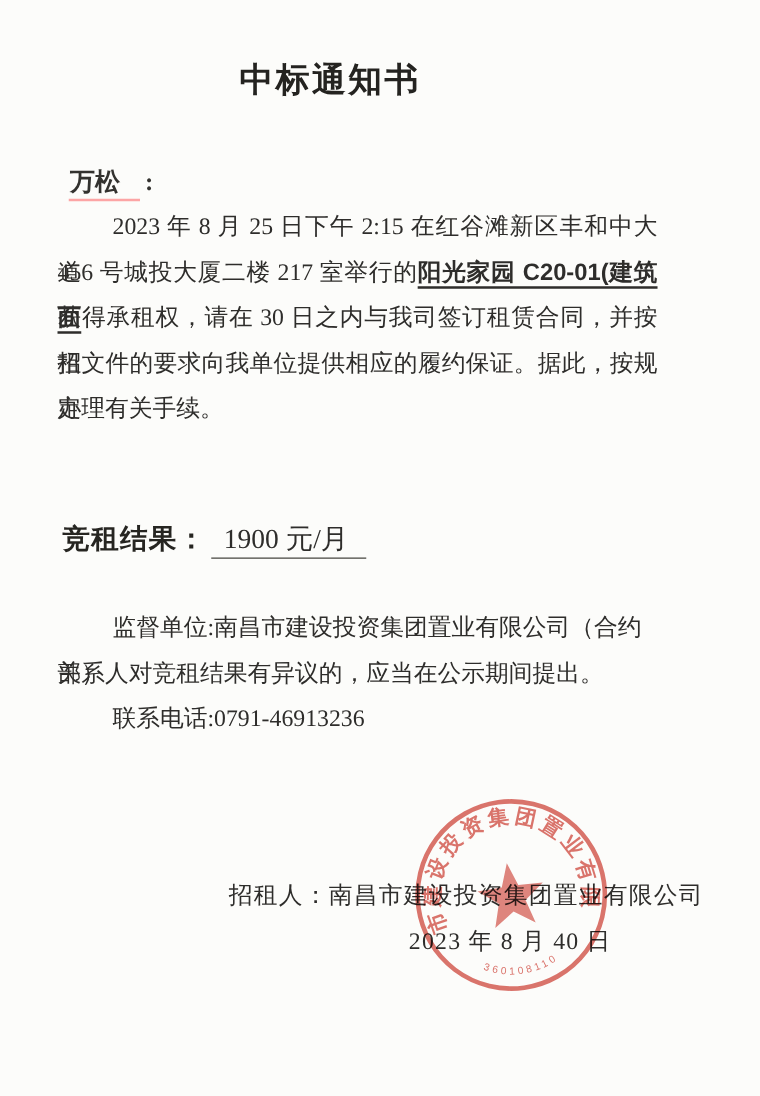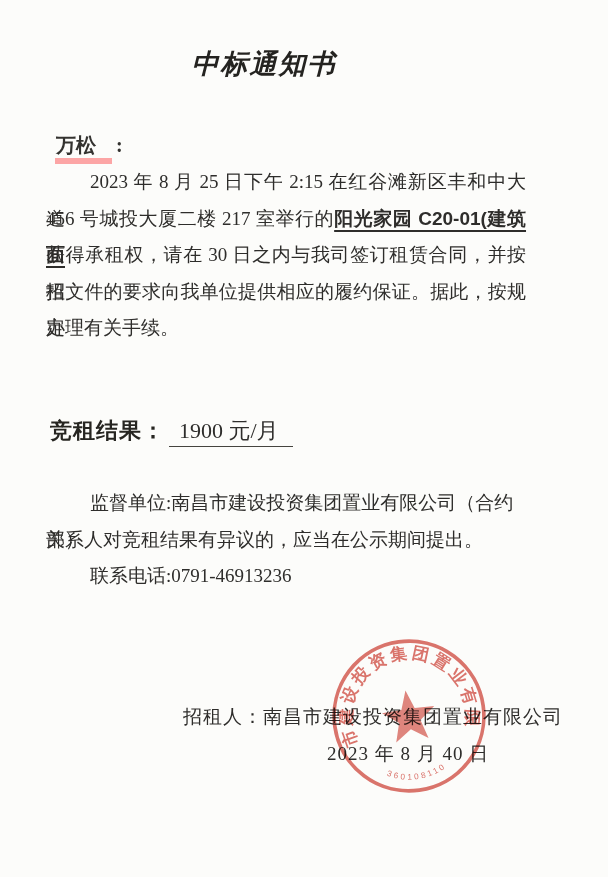--- a/index.html
+++ b/index.html
@@ -5,28 +5,28 @@
   html,body { margin:0; padding:0; background:#e8e8e8; }
   .page {
     position:relative; width:608px; height:877px; margin:0 auto;
     background:#fcfcfa; overflow:hidden;
     color:#2e2d2b;
     font-family:"Liberation Serif","DejaVu Serif",serif;
   }
   .title {
     position:absolute; top:46px; left:0; width:528px; margin:0;
     text-align:center; font-size:27px; font-weight:bold;
-    letter-spacing:2px; color:#242320;font-style:italic;
+    letter-spacing:2px; color:#242320;
   }
   .salutation {
     position:absolute; left:55px; top:132px;
     font-size:20px; font-weight:bold; color:#33322f;
   }
   .salutation .name {
-    border-bottom:6px solid #fca5a5; padding:0 16px 2px 1px;
+    border-bottom:2px solid #fca5a5; padding:0 16px 2px 1px;
   }
   .salutation .colon { padding-left:4px; }
   .para { position:absolute; left:46px; width:480px; font-size:19px; }
   .p1 { top:164px; }
   .p2 { top:485px; }
   .line { height:36.5px; line-height:36.5px; }
   .fill { text-align:justify; text-align-last:justify; }
   .indent { text-indent:44px; }
   .em {
     font-family:"Liberation Sans","DejaVu Sans",sans-serif;

